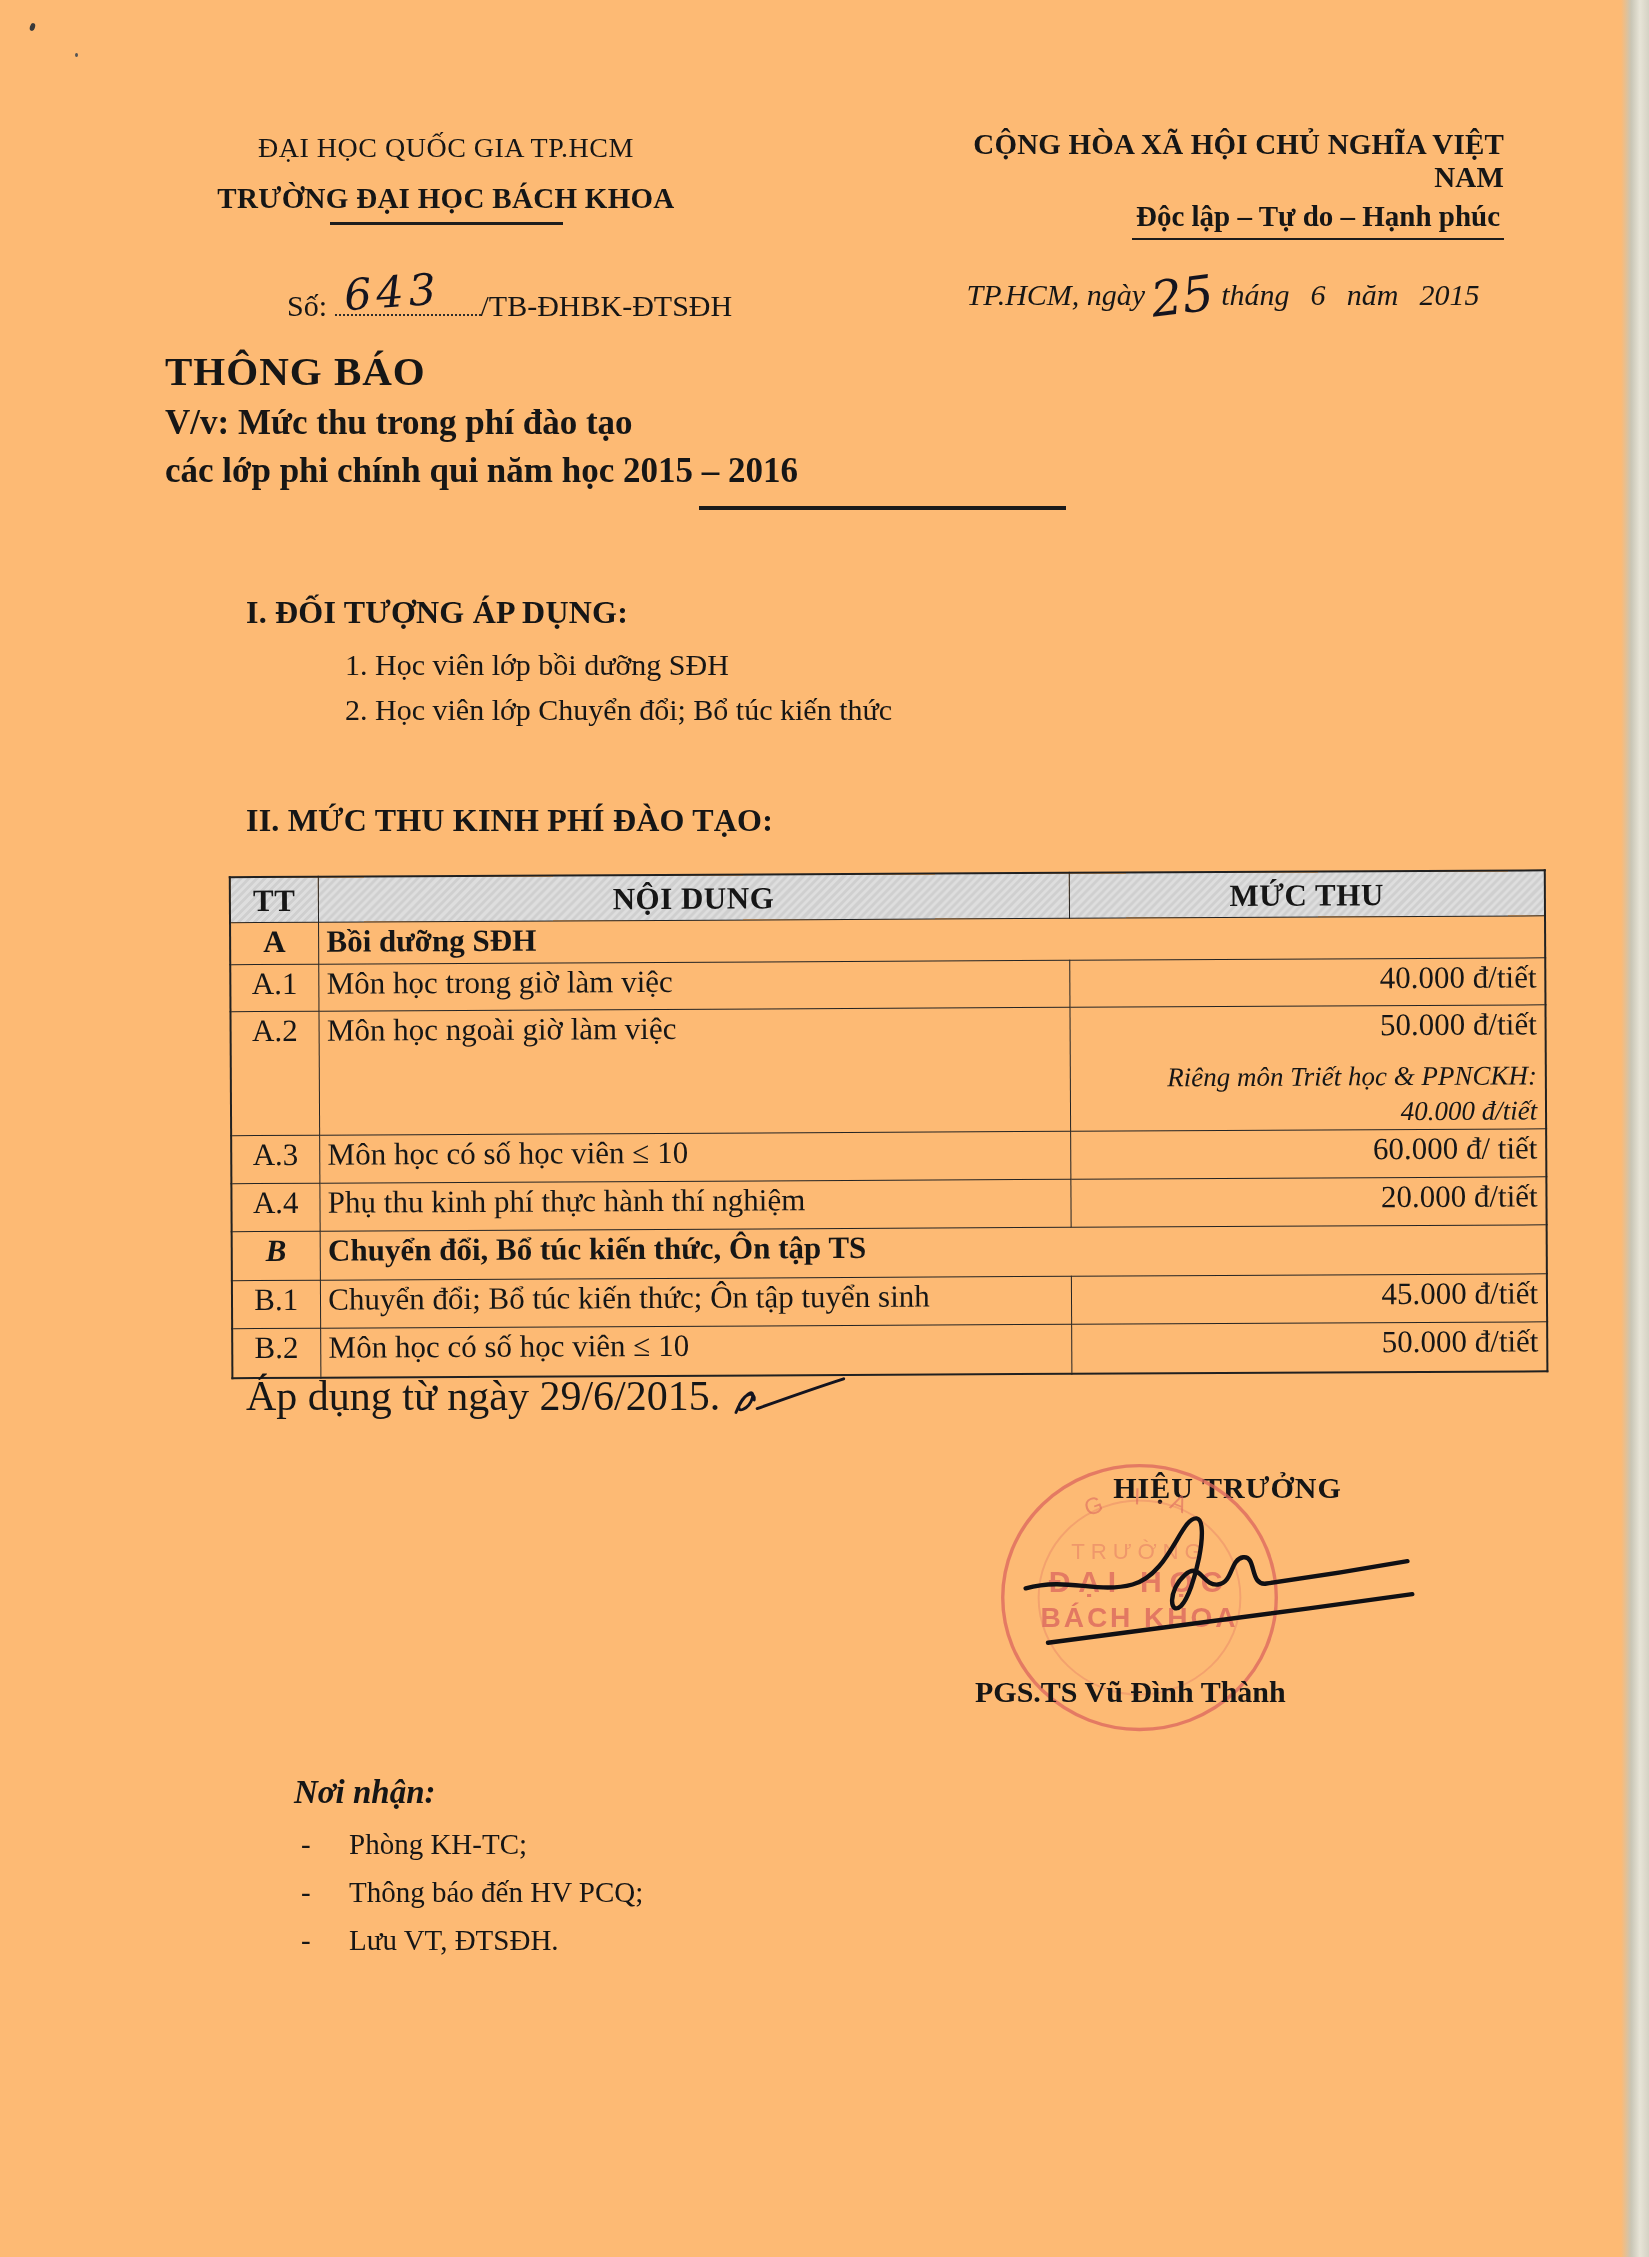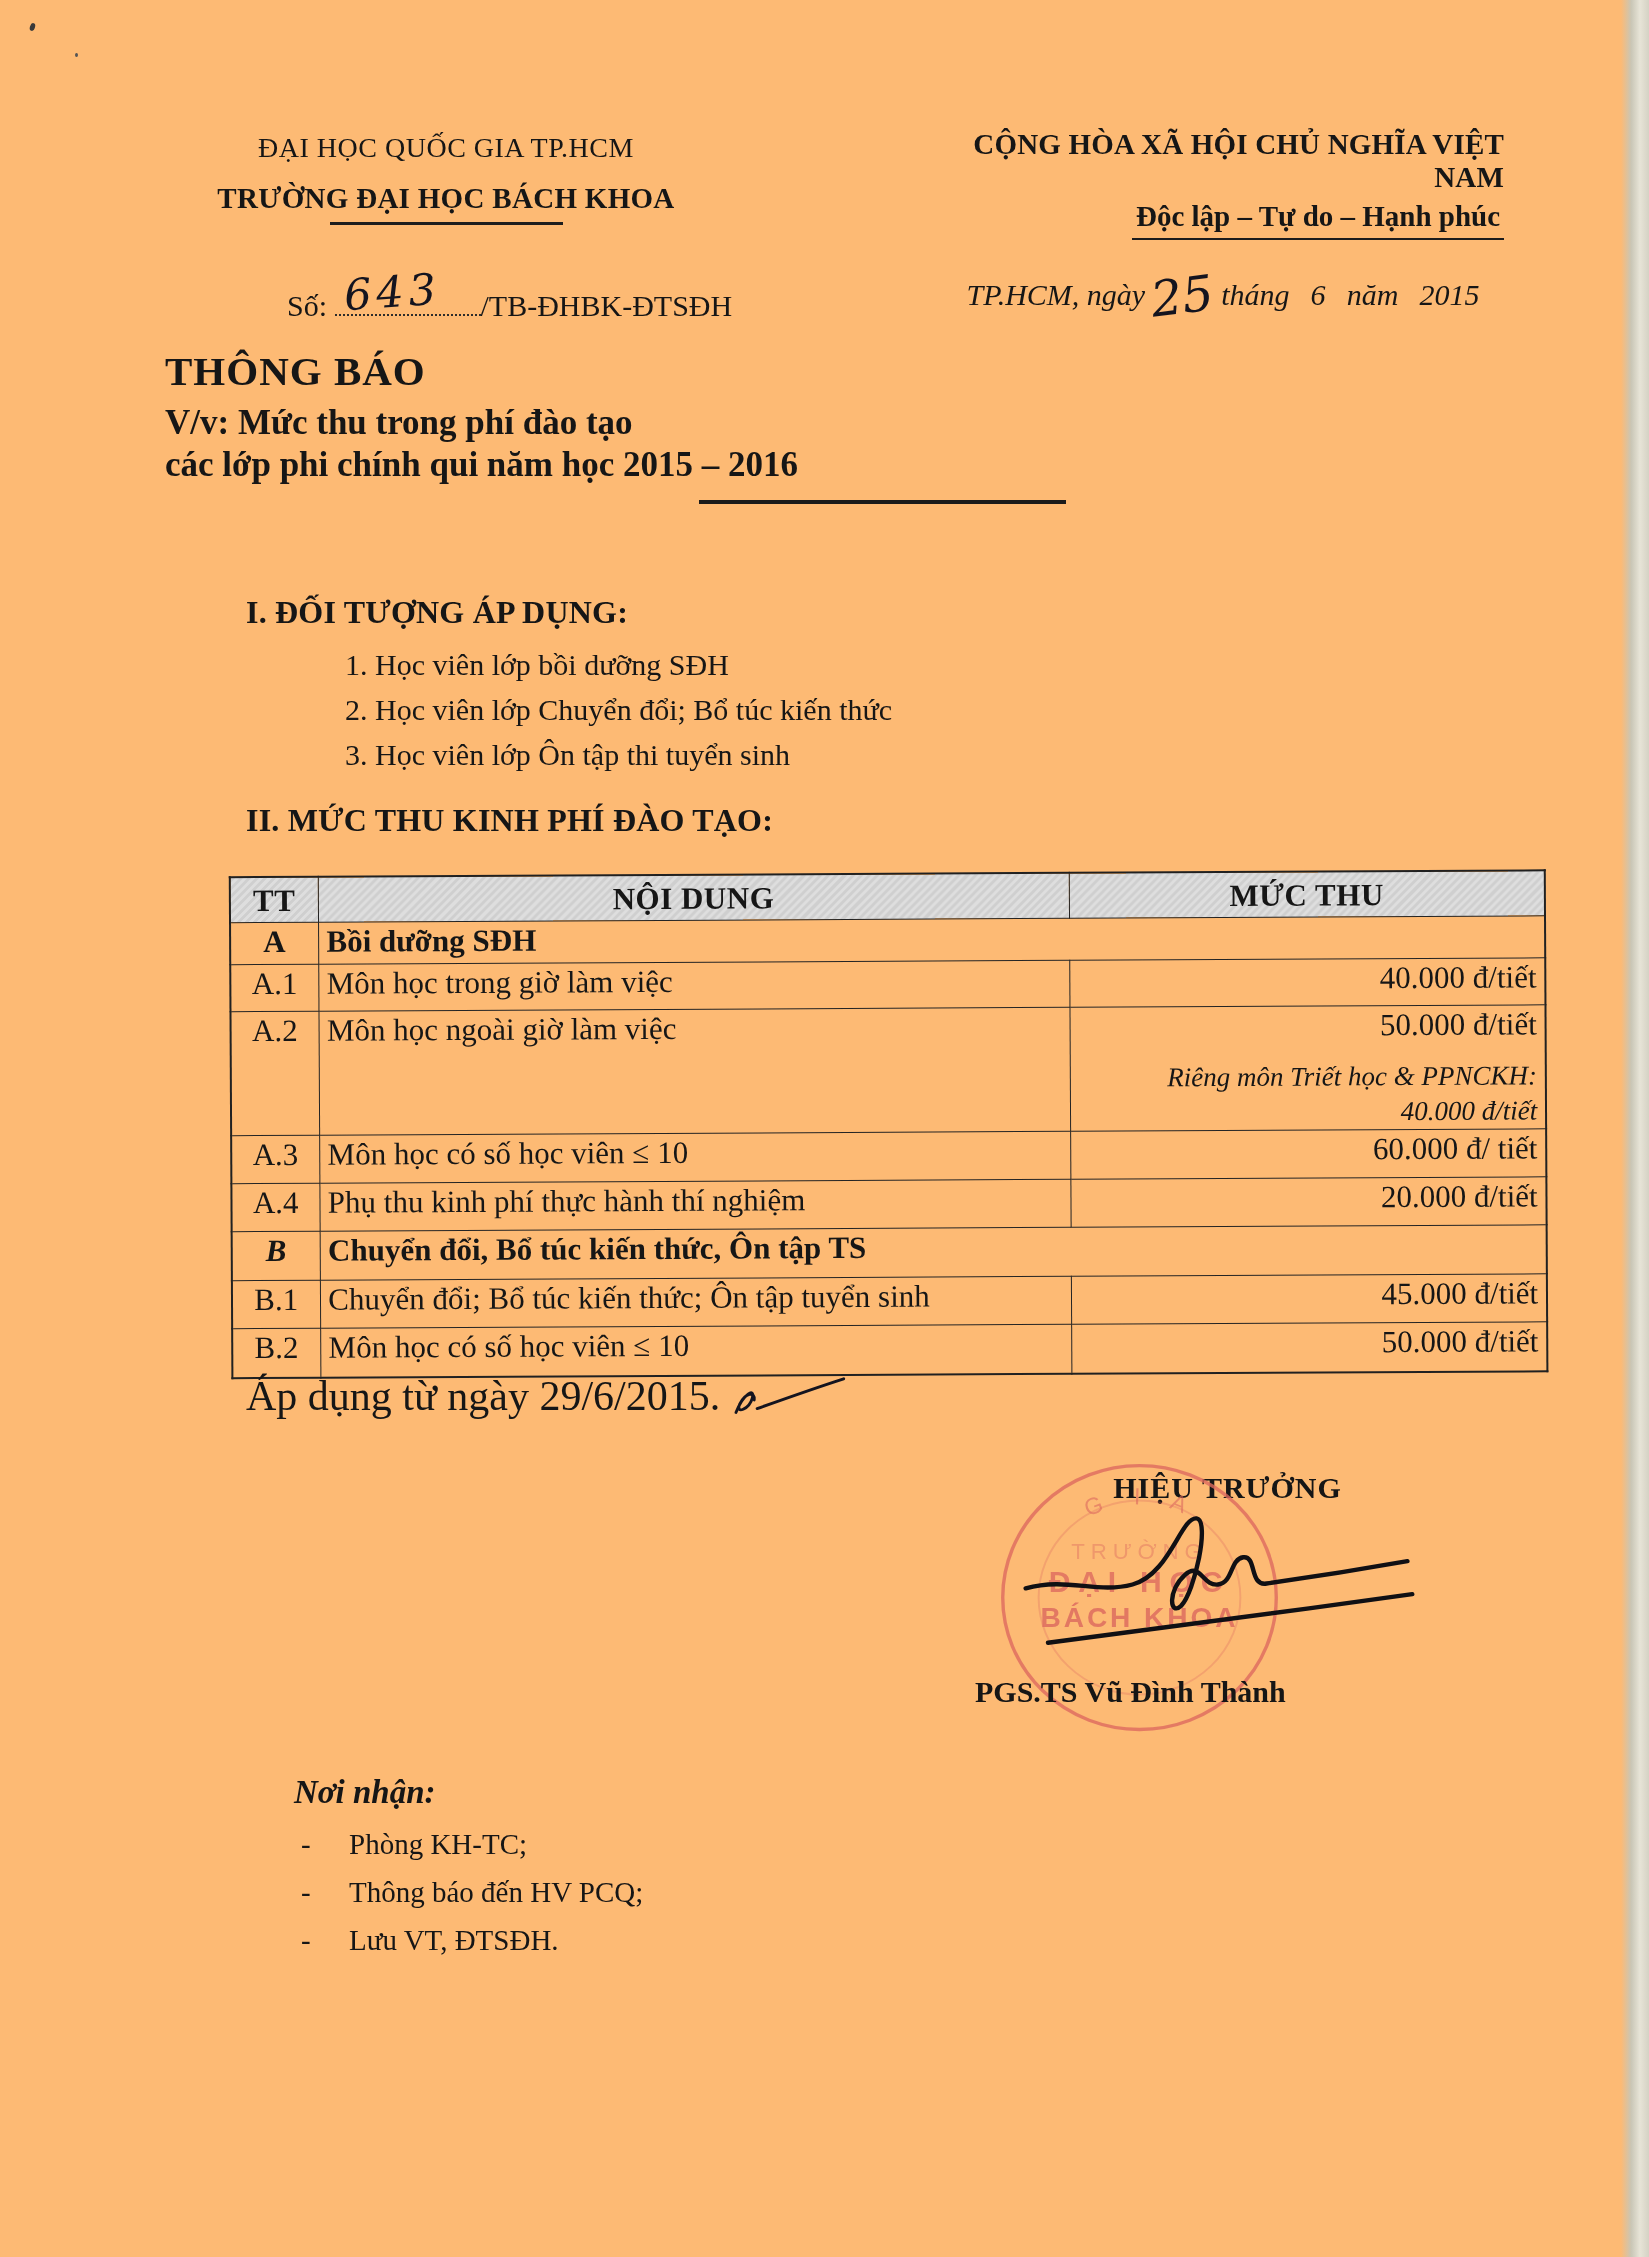--- a/index.html
+++ b/index.html
@@ -41,21 +41,21 @@
   .dateline{left:922px;top:278px;width:602px;text-align:center;font-style:italic;
     font-size:30px;white-space:nowrap;}
   .hand-day{display:inline-block;font-size:49px;transform:rotate(-7deg);
     position:relative;top:7.8px;margin:0 7.8px 0 5.8px;line-height:0;}
   .date-suffix{word-spacing:13.6px;}
 
   
   .title{left:165px;top:347px;width:1359px;}
   .title .t1{font-size:41px;font-weight:bold;letter-spacing:1px;}
   .title .t2{font-size:35px;font-weight:bold;margin-top:7.8px;}
-  .title .t3{font-size:35px;font-weight:bold;margin-top:2px;}
+  .title .t3{font-size:35px;font-weight:bold;margin-top:8px;}
   .title .rule{width:367px;height:3.9px;background:#1b1b1b;margin:15.5px auto 0;margin-left:534px;}
 
   
   .sec-h{font-size:32px;font-weight:bold;letter-spacing:0.2px;white-space:nowrap;}
   .sec1-h{left:246px;top:594px;}
   .sec1-items{left:345px;top:642px;font-size:30px;line-height:45px;white-space:nowrap;}
   .sec2-h{left:246px;top:802px;}
 
   
   .tablewrap{left:230px;top:876px;transform:rotate(-0.3deg);transform-origin:39px 233px;}
@@ -126,21 +126,20 @@
     <div class="t1">THÔNG BÁO</div>
     <div class="t2">V/v: Mức thu trong phí đào tạo</div>
     <div class="t3">các lớp phi chính qui năm học 2015 – 2016</div>
     <div class="rule"></div>
   </div>
 
   <div class="abs sec-h sec1-h">I. ĐỐI TƯỢNG ÁP DỤNG:</div>
   <div class="abs sec1-items">
     <div>1. Học viên lớp bồi dưỡng SĐH</div>
     <div>2. Học viên lớp Chuyển đổi; Bổ túc kiến thức</div>
-    <div>3. Học viên lớp Ôn tập thi tuyển sinh</div>
   </div>
 
   <div class="abs sec-h sec2-h">II. MỨC THU KINH PHÍ ĐÀO TẠO:</div>
 
   <div class="abs tablewrap">
     <table class="fee">
       <colgroup>
           <col class="c1">
           <col class="c2">
           <col class="c3">

